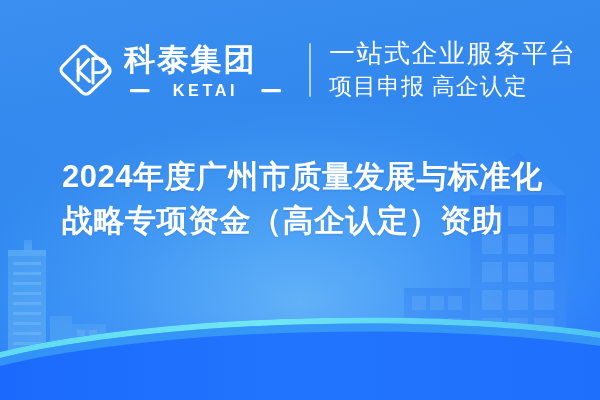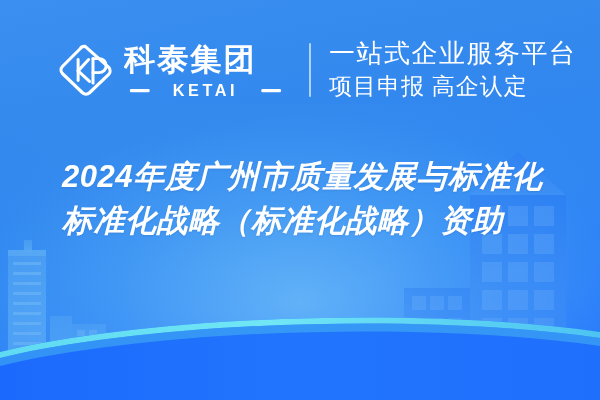--- a/index.html
+++ b/index.html
@@ -69,21 +69,20 @@
     width:520px;
   }
   .title-line {
     font-size:31px;
     line-height:44px;
     font-weight:bold;
     color:#ffffff;
     letter-spacing:0.5px;
     white-space:nowrap;
     text-shadow:0 1px 2px rgba(20,70,150,0.18);
-    font-style:italic;
   }
 </style>
 </head>
 <body>
 
 <div id="banner">
 
   <div class="bg-base"></div>
   <div class="bg-sky-glow"></div>
 
@@ -212,16 +211,16 @@
     <div class="divider"></div>
 
     <div class="tagline">
       <div class="tagline-main">一站式企业服务平台</div>
       <div class="tagline-sub">项目申报 高企认定</div>
     </div>
   </div>
 
   <div class="title-block">
     <div class="title-line">2024年度广州市质量发展与标准化</div>
-    <div class="title-line">标准化战略（标准化战略）资助</div>
+    <div class="title-line">战略专项资金（高企认定）资助</div>
   </div>
 
 </div>
 
 </body></html>

